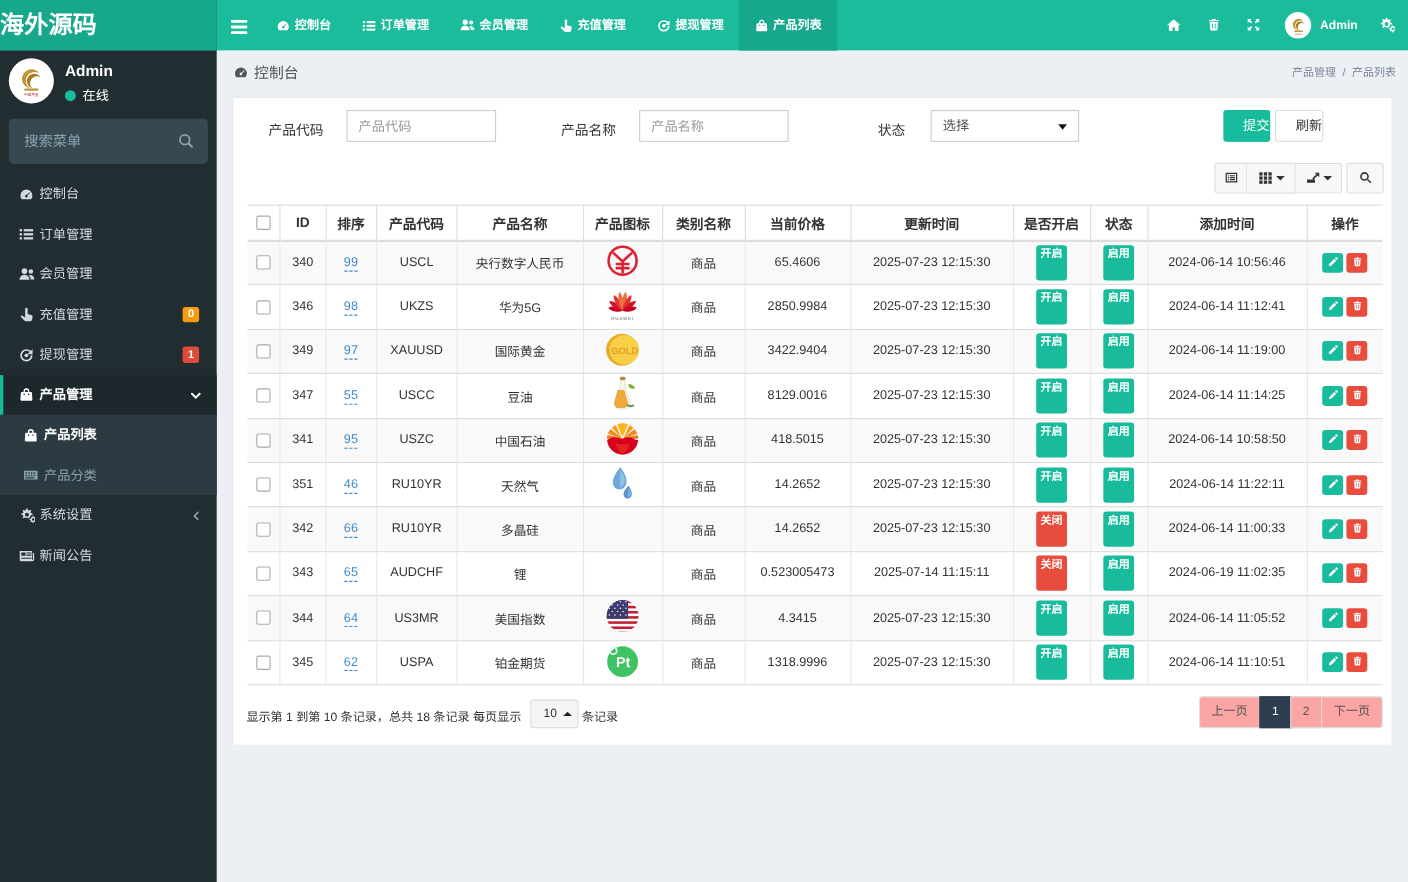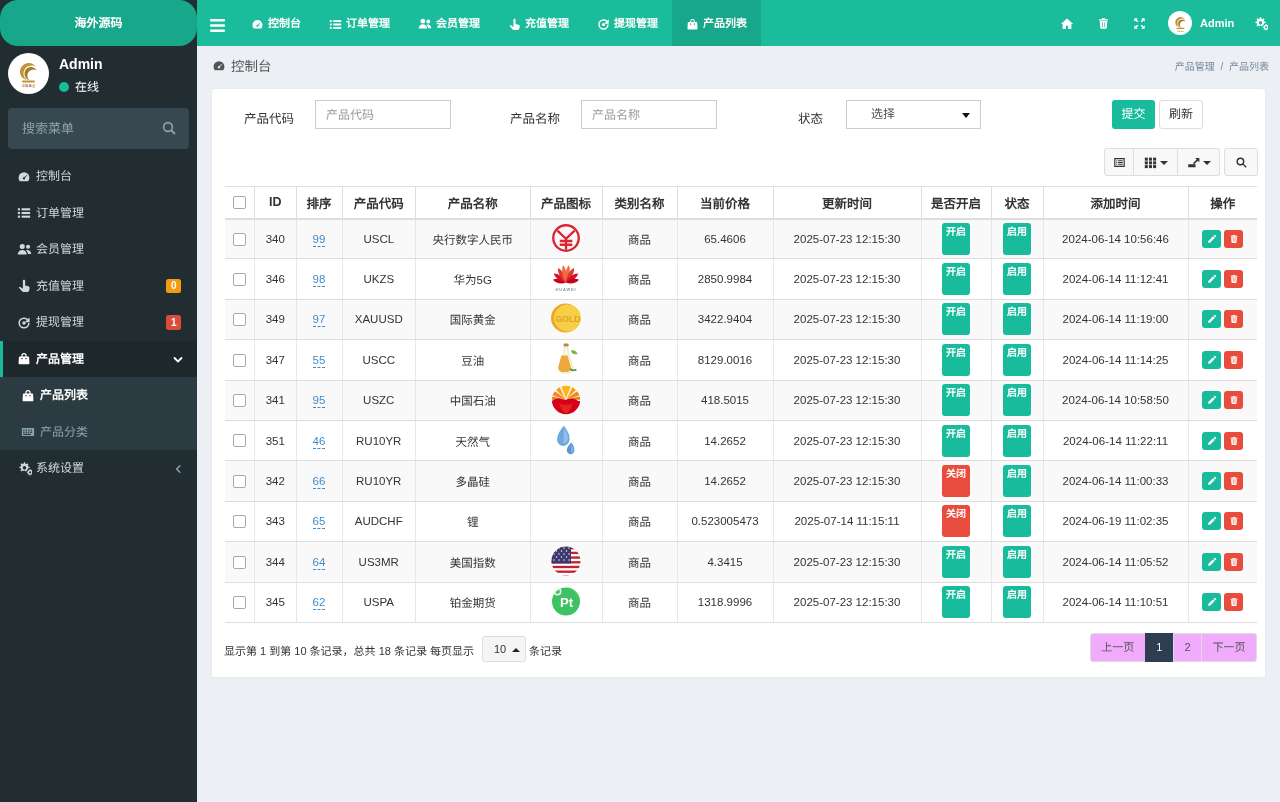--- a/index.html
+++ b/index.html
@@ -1,21 +1,21 @@
 <!DOCTYPE html>
 <html lang="zh-CN"><head>
 <meta charset="utf-8">
 <title>产品列表</title>
 <style>
 * { margin:0; padding:0; box-sizing:border-box; }
 html,body { width:1280px; height:802px; overflow:hidden; }
 body { font-family:"Liberation Sans", sans-serif; background:#ecf0f5; position:relative; }
 svg.i { display:inline-block; vertical-align:middle; }
 .sidebar { position:absolute; left:0; top:0; width:197px; height:802px; background:#222d32; z-index:5; }
-.logo { position:absolute; left:0; top:0; width:197px; height:46px; background:#17a78a; color:#fff; font-size:12px; font-weight:bold; text-align:center; line-height:46px; z-index:6;border-radius:18px; }
+.logo { position:absolute; left:0; top:0; width:197px; height:46px; background:#17a78a; color:#fff; font-size:22px; font-weight:bold; text-align:left; line-height:46px; z-index:6; }
 .navbar { position:absolute; left:197px; top:0; width:1083px; height:46px; background:#1abc9c; }
 .avatar { position:absolute; left:8px; top:53px; width:41px; height:41px; border-radius:50%; background:#fff; overflow:hidden; }
 .uname { position:absolute; left:59px; top:56px; color:#fff; font-size:14px; font-weight:bold; }
 .ustate { position:absolute; left:59px; top:77px; color:#fff; font-size:12px; }
 .ustate .dot { display:inline-block; width:10px; height:10px; border-radius:50%; background:#18bc9c; margin-right:6px; vertical-align:-1px; }
 .searchbox { position:absolute; left:8px; top:108px; width:181px; height:41px; background:#374850; border-radius:4px; color:#8aa4af; font-size:13px; line-height:41px; padding-left:14px; }
 .searchbox svg { position:absolute; right:13px; top:13px; }
 .smenu { position:absolute; left:0; top:158px; width:197px; }
 .sitem { position:relative; height:36.5px; line-height:36.5px; color:#cfd9de; font-size:12px; padding-left:17px; white-space:nowrap; }
 .sitem .ic { display:inline-block; width:13px; text-align:center; margin-right:6px; }
@@ -39,23 +39,23 @@
 .nav-user .av { width:24px; height:24px; border-radius:50%; background:#fff; margin-right:8px; overflow:hidden; position:relative; }
 
 .content { position:absolute; left:197px; top:46px; width:1083px; height:756px; background:#ecf0f5; }
 .bcrumb { position:absolute; left:15px; top:0; width:1057px; height:42px; font-size:13.5px; color:#555; line-height:42px; }
 .bcrumb .right { float:right; color:#7a869a; font-size:10px; }
 .panel { position:absolute; left:14px; top:42px; width:1055px; height:590px; background:#fff; border:1px solid #e8ebee; border-radius:3px; }
 
 .flabel { position:absolute; font-size:12.5px; color:#333; top:19px; }
 .finput { position:absolute; top:11px; height:29px; width:136px; border:1px solid #ccc; border-radius:0; font-size:12px; color:#333; padding:0 10px; font-family:"Liberation Sans",sans-serif; outline:none; }
 .finput::placeholder { color:#999; }
-.fselect { position:absolute; top:11px; left:634px; height:29px; width:135px; border:1px solid #ccc; background:#fff; font-size:12px; color:#555; line-height:27px; padding-left:24px; }
+.fselect { position:absolute; top:11px; left:634px; height:29px; width:135px; border:1px solid #ccc; background:#fff; font-size:12px; color:#555; line-height:27px; padding-left:10px; }
 .fselect .car { position:absolute; right:10px; top:12px; width:0; height:0; border-left:4.5px solid transparent; border-right:4.5px solid transparent; border-top:5px solid #111; }
-.btn { display:inline-block; text-align:center; font-size:12px; border-radius:3px; border:1px solid transparent; color:#fff; font-family:"Liberation Sans",sans-serif; }
+.btn { display:inline-block; text-align:right; font-size:12px; border-radius:3px; border:1px solid transparent; color:#fff; font-family:"Liberation Sans",sans-serif; }
 .btn-submit { position:absolute; left:900px; top:11px; width:43px; height:29px; line-height:27px; background:#18bc9c; }
 .btn-refresh2 { position:absolute; left:947px; top:11px; width:44px; height:29px; line-height:27px; background:#fff; border-color:#ddd; color:#333; }
 
 .toolbar { position:absolute; left:12px; top:59px; height:30px; white-space:nowrap; }
 .tbtn { display:inline-block; height:29px; line-height:28px; border-radius:3px; color:#fff; font-size:12px; text-align:center; vertical-align:top; margin-right:6px; }
 .tb-refresh { width:28px; background:#2c3e50; }
 .tb-add { width:52px; background:#18bc9c; }
 .tb-edit { width:50px; background:#8edfcb; }
 .tb-del { width:52px; background:#f2a097; }
 .tb-more { width:52px; background:#95a5a6; }
@@ -82,21 +82,21 @@
 .abtn { display:inline-block; width:19px; height:18px; border-radius:3px; vertical-align:middle; line-height:16px; }
 .abtn.e { background:#18bc9c; margin-right:3px; }
 .abtn.d { background:#e74c3c; }
 
 .pgbar { position:absolute; left:0; top:546px; width:1055px; height:30px; font-size:11px; color:#333; }
 .pg-left { position:absolute; left:12px; top:7px; }
 .pg-drop { position:absolute; left:270px; top:1px; border:1px solid #ddd; border-radius:3px; background:#f5f5f5; height:26px; line-height:24px; padding:0 0 0 11px; width:44px; font-size:11px; }
 .pg-tail { position:absolute; left:317px; top:7px; }
 .pg-drop .caru { display:inline-block; width:0; height:0; border-left:4px solid transparent; border-right:4px solid transparent; border-bottom:4.5px solid #222; margin-left:3px; vertical-align:1px; }
 .pager { position:absolute; right:10px; top:-2px; height:29px; }
-.pgbtn { display:inline-block; height:29px; line-height:27px; border:1px solid #ddd; background:#f0abfc; color:#555; font-size:11px; padding:0 10.5px; margin-left:-1px; vertical-align:top; }
+.pgbtn { display:inline-block; height:29px; line-height:27px; border:1px solid #ddd; background:#fca5a5; color:#555; font-size:11px; padding:0 10.5px; margin-left:-1px; vertical-align:top; }
 .pgbtn.first { border-radius:3px 0 0 3px; }
 .pgbtn.last { border-radius:0 3px 3px 0; }
 .pgbtn.cur { background:#2c3e50; border-color:#2c3e50; color:#fff; }
 </style>
 </head>
 <body>
 <svg width="0" height="0" style="position:absolute">
 <defs>
 <symbol id="i-tacho" viewBox="0 0 16 16">
         <path fill="currentColor" d="M8 2.6a6.2 6.2 0 0 0-6.2 6.2c0 1.5.5 2.9 1.4 4h9.6a6.4 6.4 0 0 0 1.4-4A6.2 6.2 0 0 0 8 2.6zm3.9 3.1L9 9.1c.1.2.2.5.2.7A1.3 1.3 0 1 1 7 8.6c.3-.3.8-.5 1.2-.4l3.4-2.8.3.3z"></path>
@@ -228,20 +228,23 @@
             </svg></span>产品列表</div>
       <div class="sitem gray"><span class="ic"><svg class="i" width="14" height="14" viewBox="0 0 16 16">
               <use href="#i-cat"></use>
             </svg></span>产品分类</div>
     </div>
     <div class="sitem"><span class="ic"><svg class="i" width="15" height="15" viewBox="0 0 16 16">
             <use href="#i-cogs"></use>
           </svg></span>系统设置<span class="chev"><svg width="9" height="10" viewBox="0 0 10 10" style="margin-top:14px">
             <path d="M6.5 1.5 3 5 6.5 8.5" fill="none" stroke="#8aa4af" stroke-width="1.6" stroke-linecap="round"></path>
           </svg></span></div>
+    <div class="sitem"><span class="ic"><svg class="i" width="15" height="15" viewBox="0 0 16 16">
+            <use href="#i-news"></use>
+          </svg></span>新闻公告</div>
   </div>
 </div>
 <div class="logo">海外源码</div>
 <div class="navbar"></div>
 <div class="hamb"><svg class="i" width="15" height="13" viewBox="0 0 15 13">
       <g fill="#fff">
         <rect y="0" width="15" height="2.6" rx="1"></rect>
         <rect y="5.2" width="15" height="2.6" rx="1"></rect>
         <rect y="10.4" width="15" height="2.6" rx="1"></rect>
       </g>

